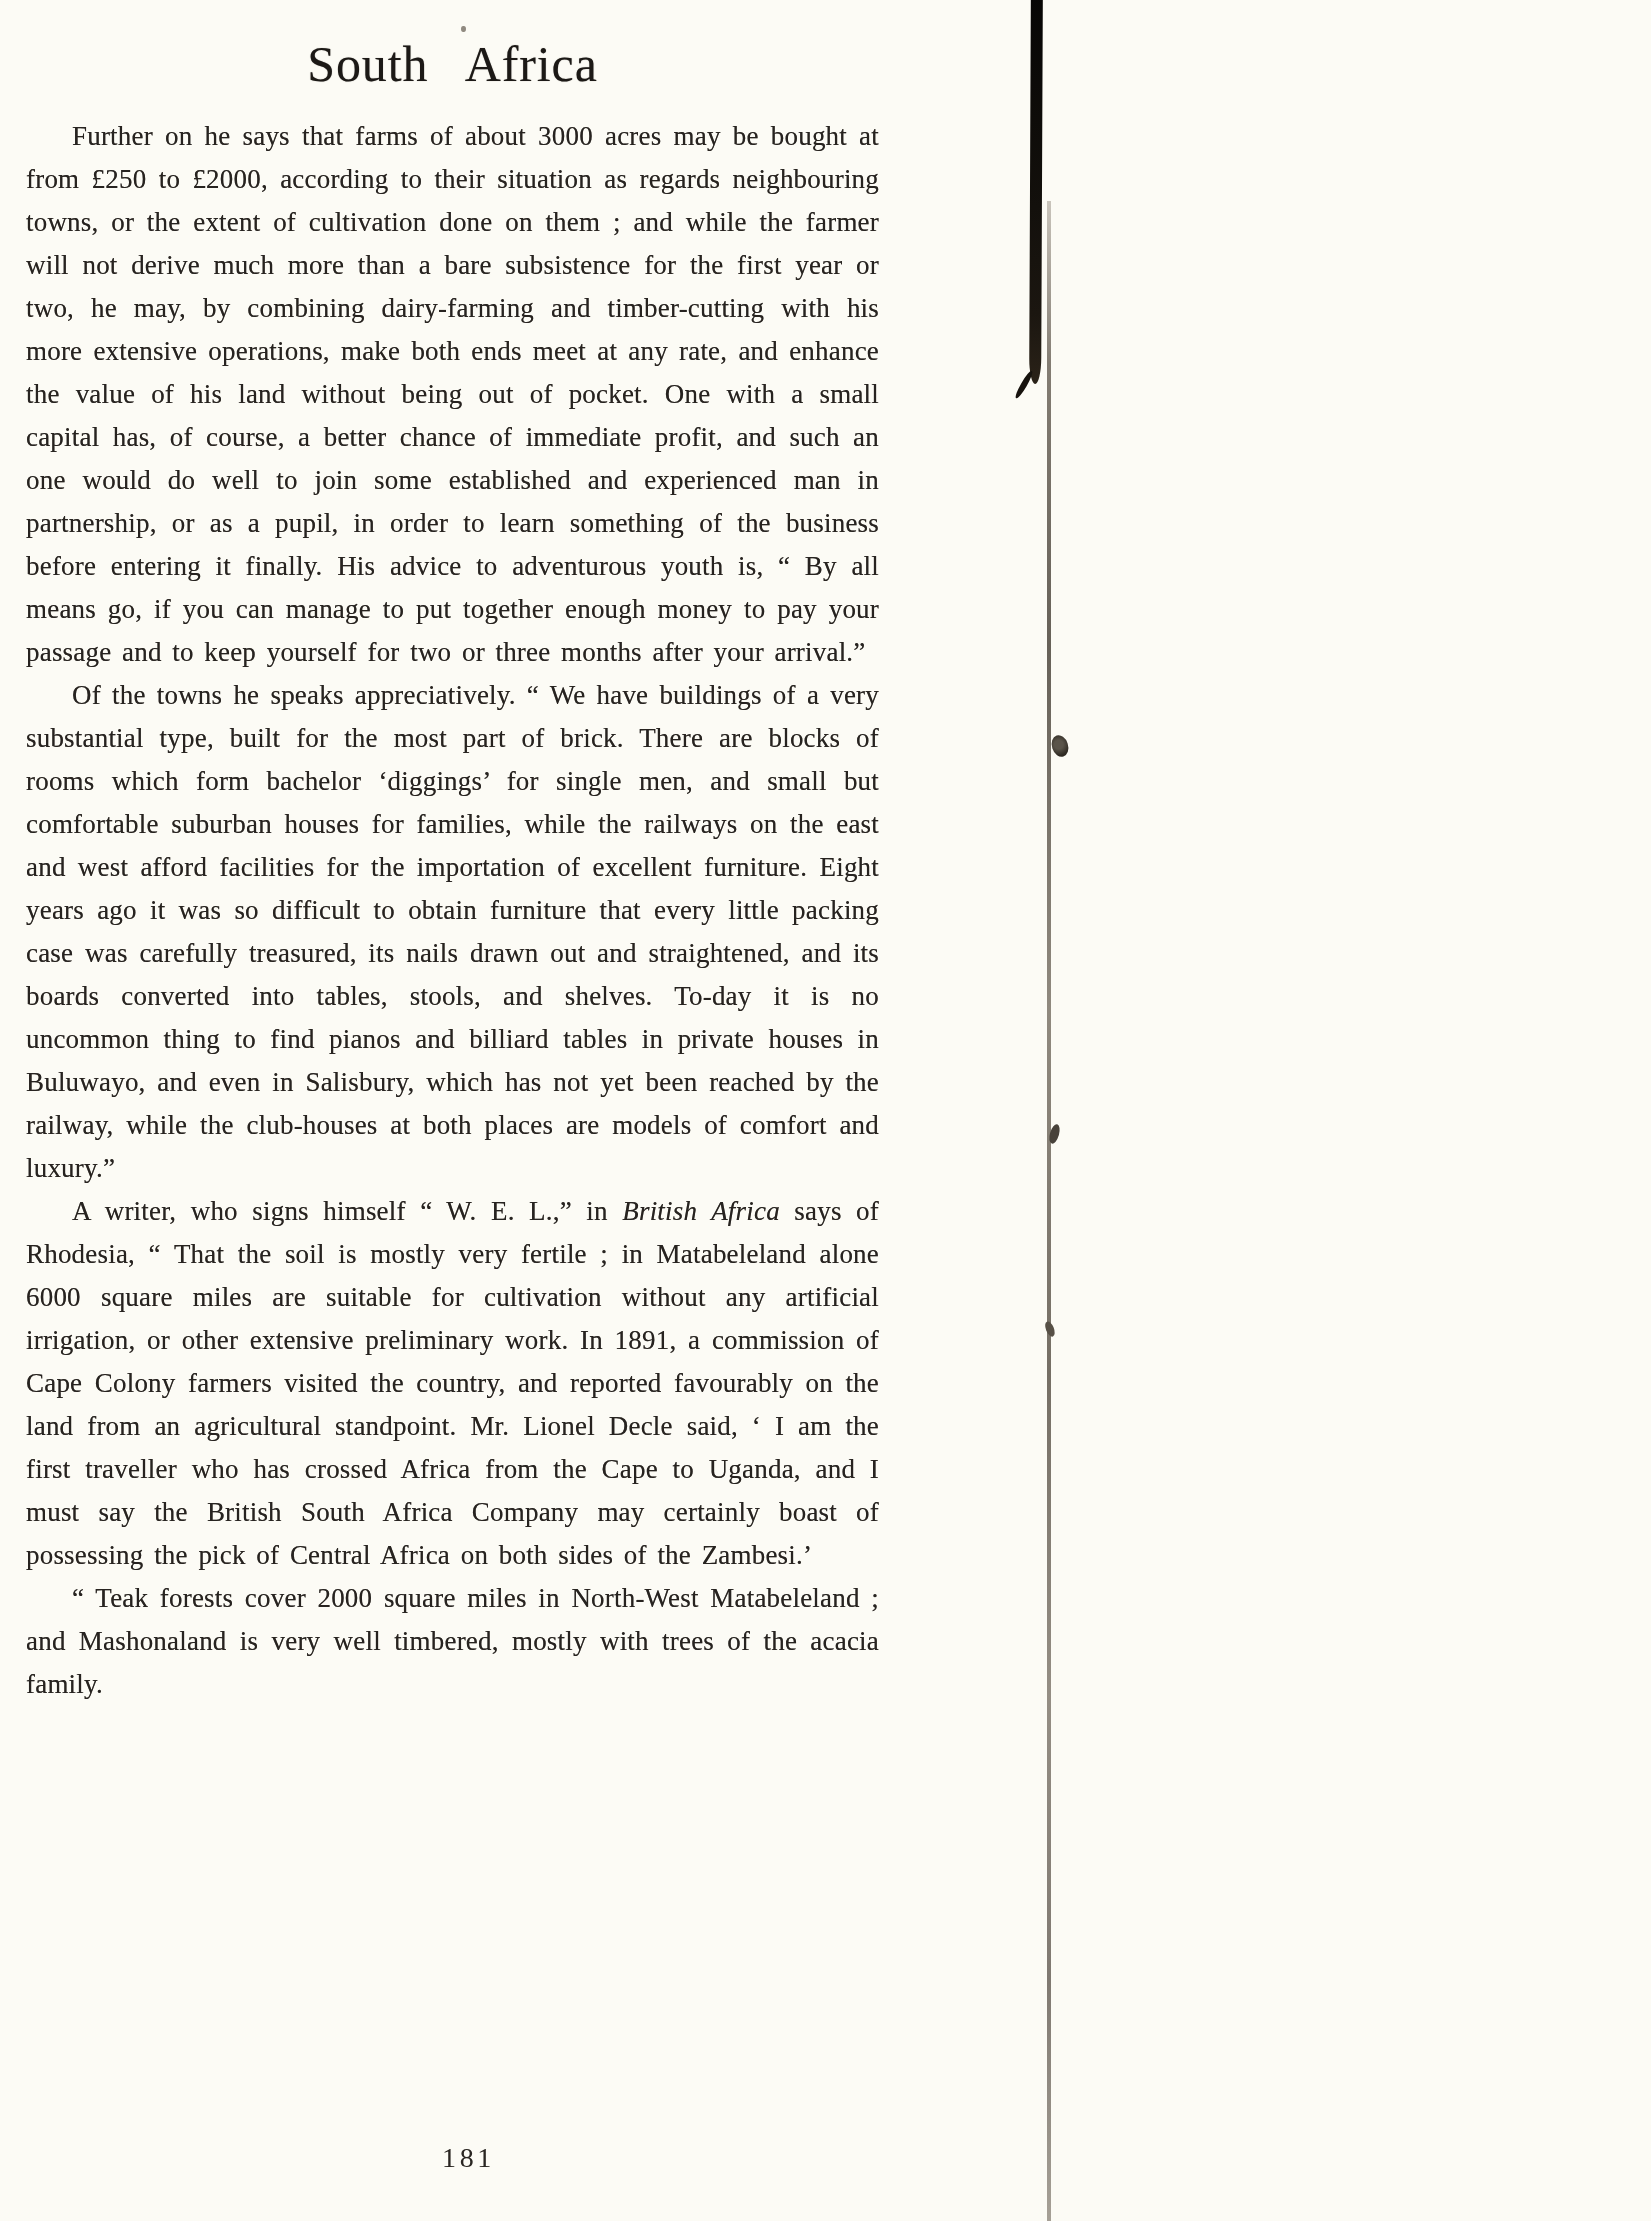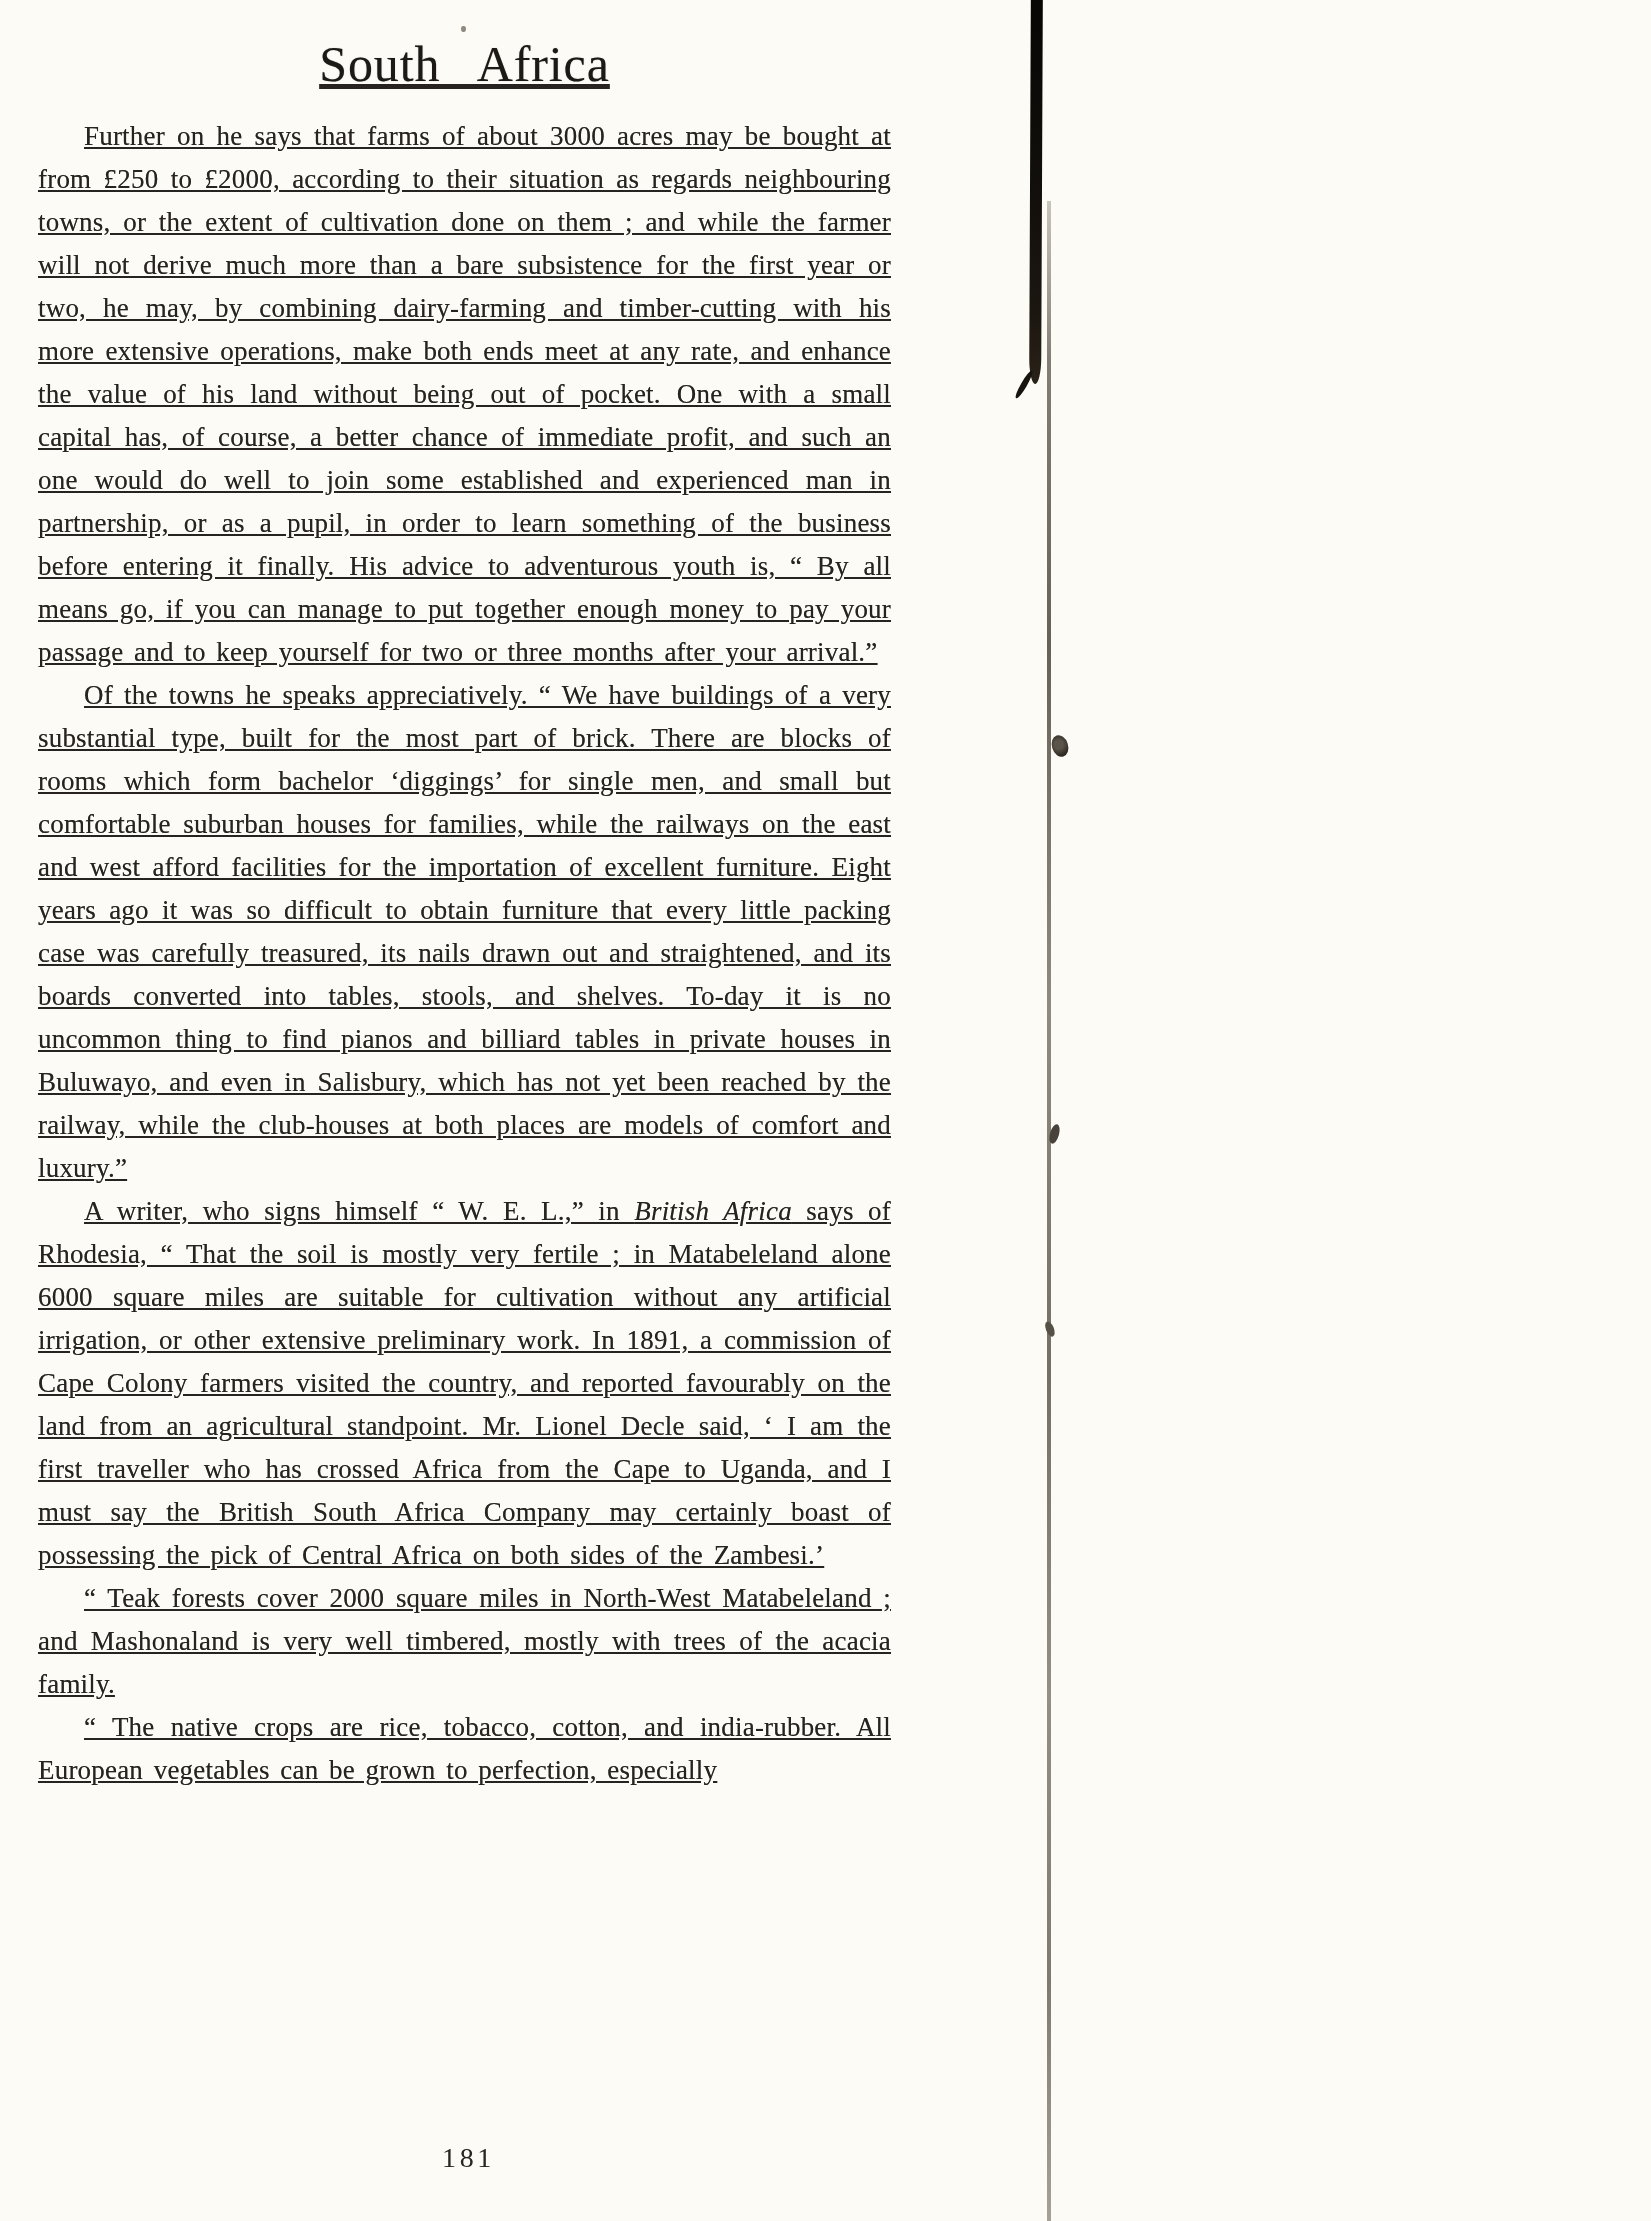--- a/index.html
+++ b/index.html
@@ -9,24 +9,23 @@
     width: 1651px;
     height: 2221px;
     background: #fcfbf5;
     overflow: hidden;
     font-family: "Liberation Serif", "DejaVu Serif", serif;
     color: #272320;
   }
 
   .column {
     position: absolute;
-    left: 38px;
+    left: 26px;
     top: 35px;
     width: 853px;
-    text-decoration: underline;
   }
 
   .title {
     margin: 0 0 22px 0;
     text-align: center;
     font-size: 50px;
     font-weight: 400;
     letter-spacing: 0.9px;
     word-spacing: 25.6px;
     color: #1c1916;
@@ -138,21 +137,20 @@
   <div class="paper-speck"></div>
 
   <div class="column">
     <h1 class="title">South Africa</h1>
 
     <div class="body-text">
       <p><span>Further on he says that farms of about 3000 acres may be bought at from £250 to £2000, according to their situation as regards neighbouring towns, or the extent of cultivation done on them ; and while the farmer will not derive much more than a bare subsistence for the first year or two, he may, by combining dairy-farming and timber-cutting with his more extensive operations, make both ends meet at any rate, and enhance the value of his land without being out of pocket. One with a small capital has, of course, a better chance of immediate profit, and such an one would do well to join some established and experienced man in partnership, or as a pupil, in order to learn something of the business before entering it finally. His advice to adventurous youth is, “ By all means go, if you can manage to put together enough money to pay your passage and to keep yourself for two or three months after your arrival.”</span></p>
       <p><span>Of the towns he speaks appreciatively. “ We have buildings of a very substantial type, built for the most part of brick. There are blocks of rooms which form bachelor ‘diggings’ for single men, and small but comfortable suburban houses for families, while the railways on the east and west afford facilities for the importation of excellent furniture. Eight years ago it was so difficult to obtain furniture that every little packing case was carefully treasured, its nails drawn out and straightened, and its boards converted into tables, stools, and shelves. To-day it is no uncommon thing to find pianos and billiard tables in private houses in Buluwayo, and even in Salisbury, which has not yet been reached by the railway, while the club-houses at both places are models of comfort and luxury.”</span></p>
       <p><span>A writer, who signs himself “ W. E. L.,” in </span><span class="italic">British Africa</span><span> says of Rhodesia, “ That the soil is mostly very fertile ; in Matabeleland alone 6000 square miles are suitable for cultivation without any artificial irrigation, or other extensive preliminary work. In 1891, a commission of Cape Colony farmers visited the country, and reported favourably on the land from an agricultural standpoint. Mr. Lionel Decle said, ‘ I am the first traveller who has crossed Africa from the Cape to Uganda, and I must say the British South Africa Company may certainly boast of possessing the pick of Central Africa on both sides of the Zambesi.’</span></p>
       <p><span>“ Teak forests cover 2000 square miles in North-West Matabeleland ; and Mashonaland is very well timbered, mostly with trees of the acacia family.</span></p>
-      <p><span>“ The native crops are rice, tobacco, cotton, and india-rubber. All European vegetables can be grown to perfection, especially</span></p>
     </div>
   </div>
 
   <div class="page-number">181</div>
 
   <div class="binding-bar"></div>
   <div class="binding-bar-tail"></div>
   <div class="scan-line"></div>
   <div class="ink-smudge-1"></div>
   <div class="ink-smudge-2"></div>

